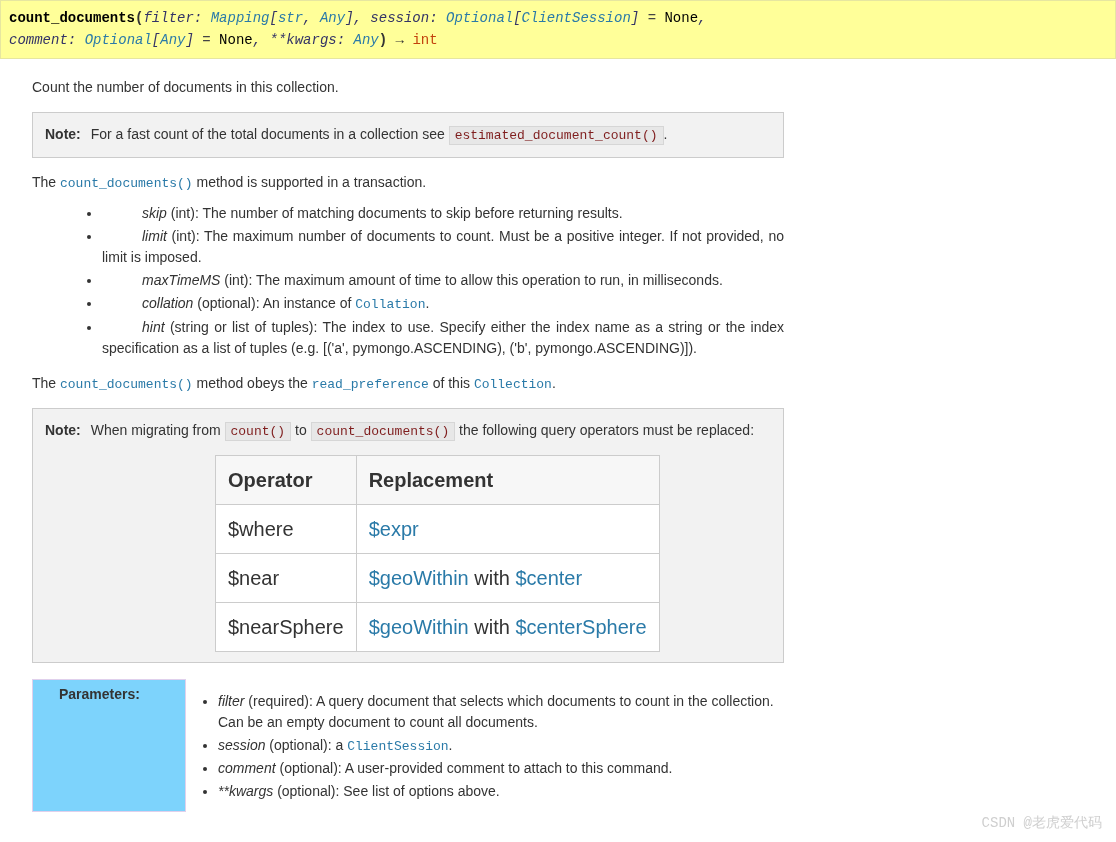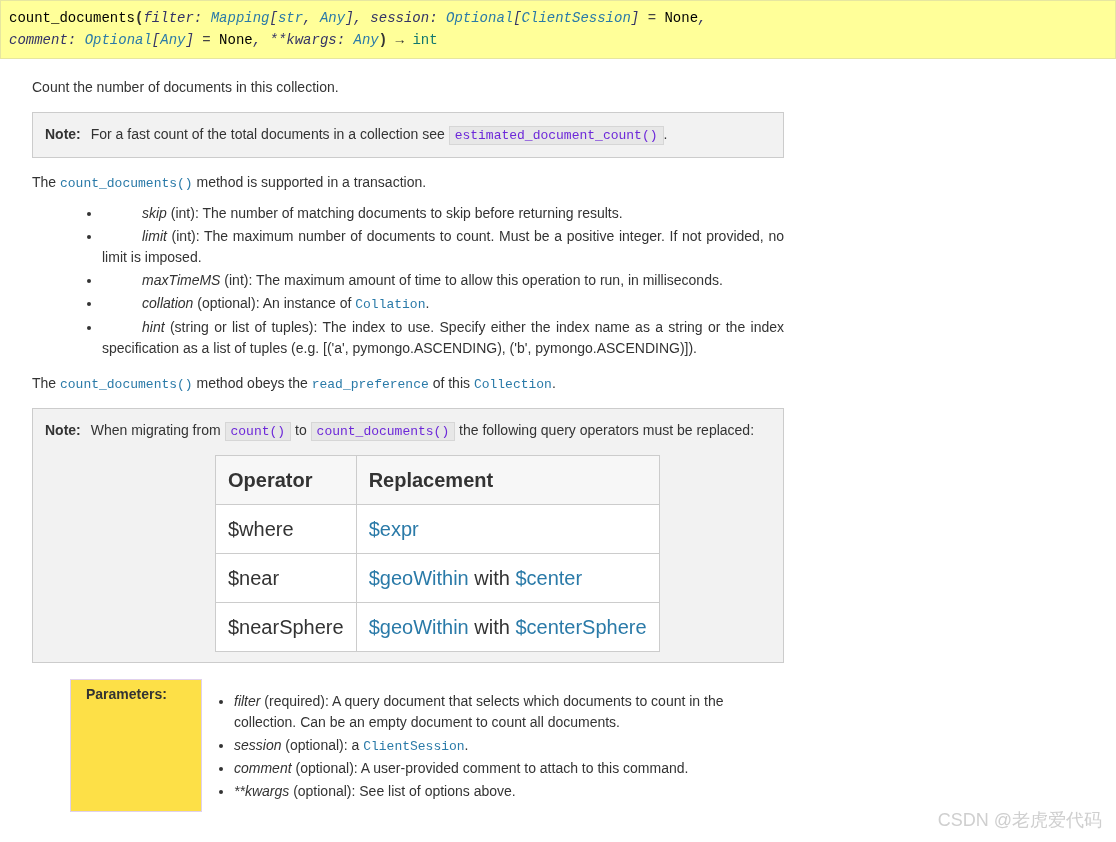--- a/index.html
+++ b/index.html
@@ -12,24 +12,24 @@
     background: #fff;
   }
   .sig {
     background: #ffff99;
     padding: 6px 8px;
     font-family: "Courier New", monospace;
     font-size: 14px;
     border: 1px solid #e6e6a0;
     line-height: 1.6;
   }
-  .sig .name { font-weight: normal; color: #000; }
+  .sig .name { font-weight: bold; color: #000; }
   .sig .param { font-style: italic; color: #336; }
   .sig .type  { color: #2a7aa8; font-style: italic; }
-  .sig .typefixed { color: #0f766e; }
+  .sig .typefixed { color: #c2410c; }
   .sig .default { color: #444; font-style: italic; }
   .sig .defval { color: #000; }
   .sig .punct { color: #333; font-weight: bold; }
 
   .body { padding: 8px 0 20px 32px; width: 752px; }
   .body p { margin: 10px 0; line-height: 1.5; }
 
   .admonition {
     background: #f2f2f2;
     border: 1px solid #ccc;
@@ -37,21 +37,21 @@
     margin: 14px 0;
     font-size: 14px;
     line-height: 1.6;
   }
   .admonition .adm-title { font-weight: bold; margin-right: 6px; }
   .codelit {
     font-family: "Courier New", monospace;
     background: #e7e7e7;
     border: 1px solid #d6d6d6;
     padding: 1px 5px;
-    color: #6d28d9;
+    color: #7f1d1d;
     font-size: 13px;
     white-space: nowrap;
   }
   .codelink {
     color: #2a7aa8;
     font-family: "Courier New", monospace;
     font-size: 13px;
   }
 
   ul.opts { padding-left: 70px; margin: 10px 0 14px 0; }
@@ -67,40 +67,39 @@
     border: 1px solid #ccc;
     padding: 8px 12px;
     text-align: left;
     background: #fff;
   }
   table.repl th { background: #f7f7f7; font-weight: bold; }
   .link { color: #2a7aa8; text-decoration: none; margin-top: 32px; }
 
   .field-list { display: flex; margin-top: 16px; }
   .field-name {
-    background: #fde047;
+    background: #7dd3fc;
     border: 1px solid #e0d0ec;
     font-weight: bold;
-    padding: 6px 15px;
+    padding: 6px 26px;
     width: 100px;
     flex-shrink: 0;
-    margin-left: 38px;
   }
   .field-body { padding: 2px 0 0 4px; }
   .field-body ul { margin: 10px; padding-left: 18px; }
   .field-body li { margin: 2px 0; line-height: 1.5; }
   .field-body .pname { font-style: italic; }
 
   .watermark {
     position: fixed;
     right: 14px;
     bottom: 10px;
     color: #cfcfcf;
-    font-size: 18px;
-    font-family: Liberation Sans, sans-serif;
+    font-size: 14px;
+    font-family: Liberation Mono, monospace;
     margin-left: 19px;
   }
 </style>
 </head>
 <body>
 
 <div class="sig">
   <span class="name">count_documents</span><span class="punct">(</span><span class="param">filter</span><span class="param">:</span>
   <span class="type">Mapping</span><span class="param">[</span><span class="type">str</span><span class="param">,</span>
   <span class="type">Any</span><span class="param">]</span><span class="param">,</span>

